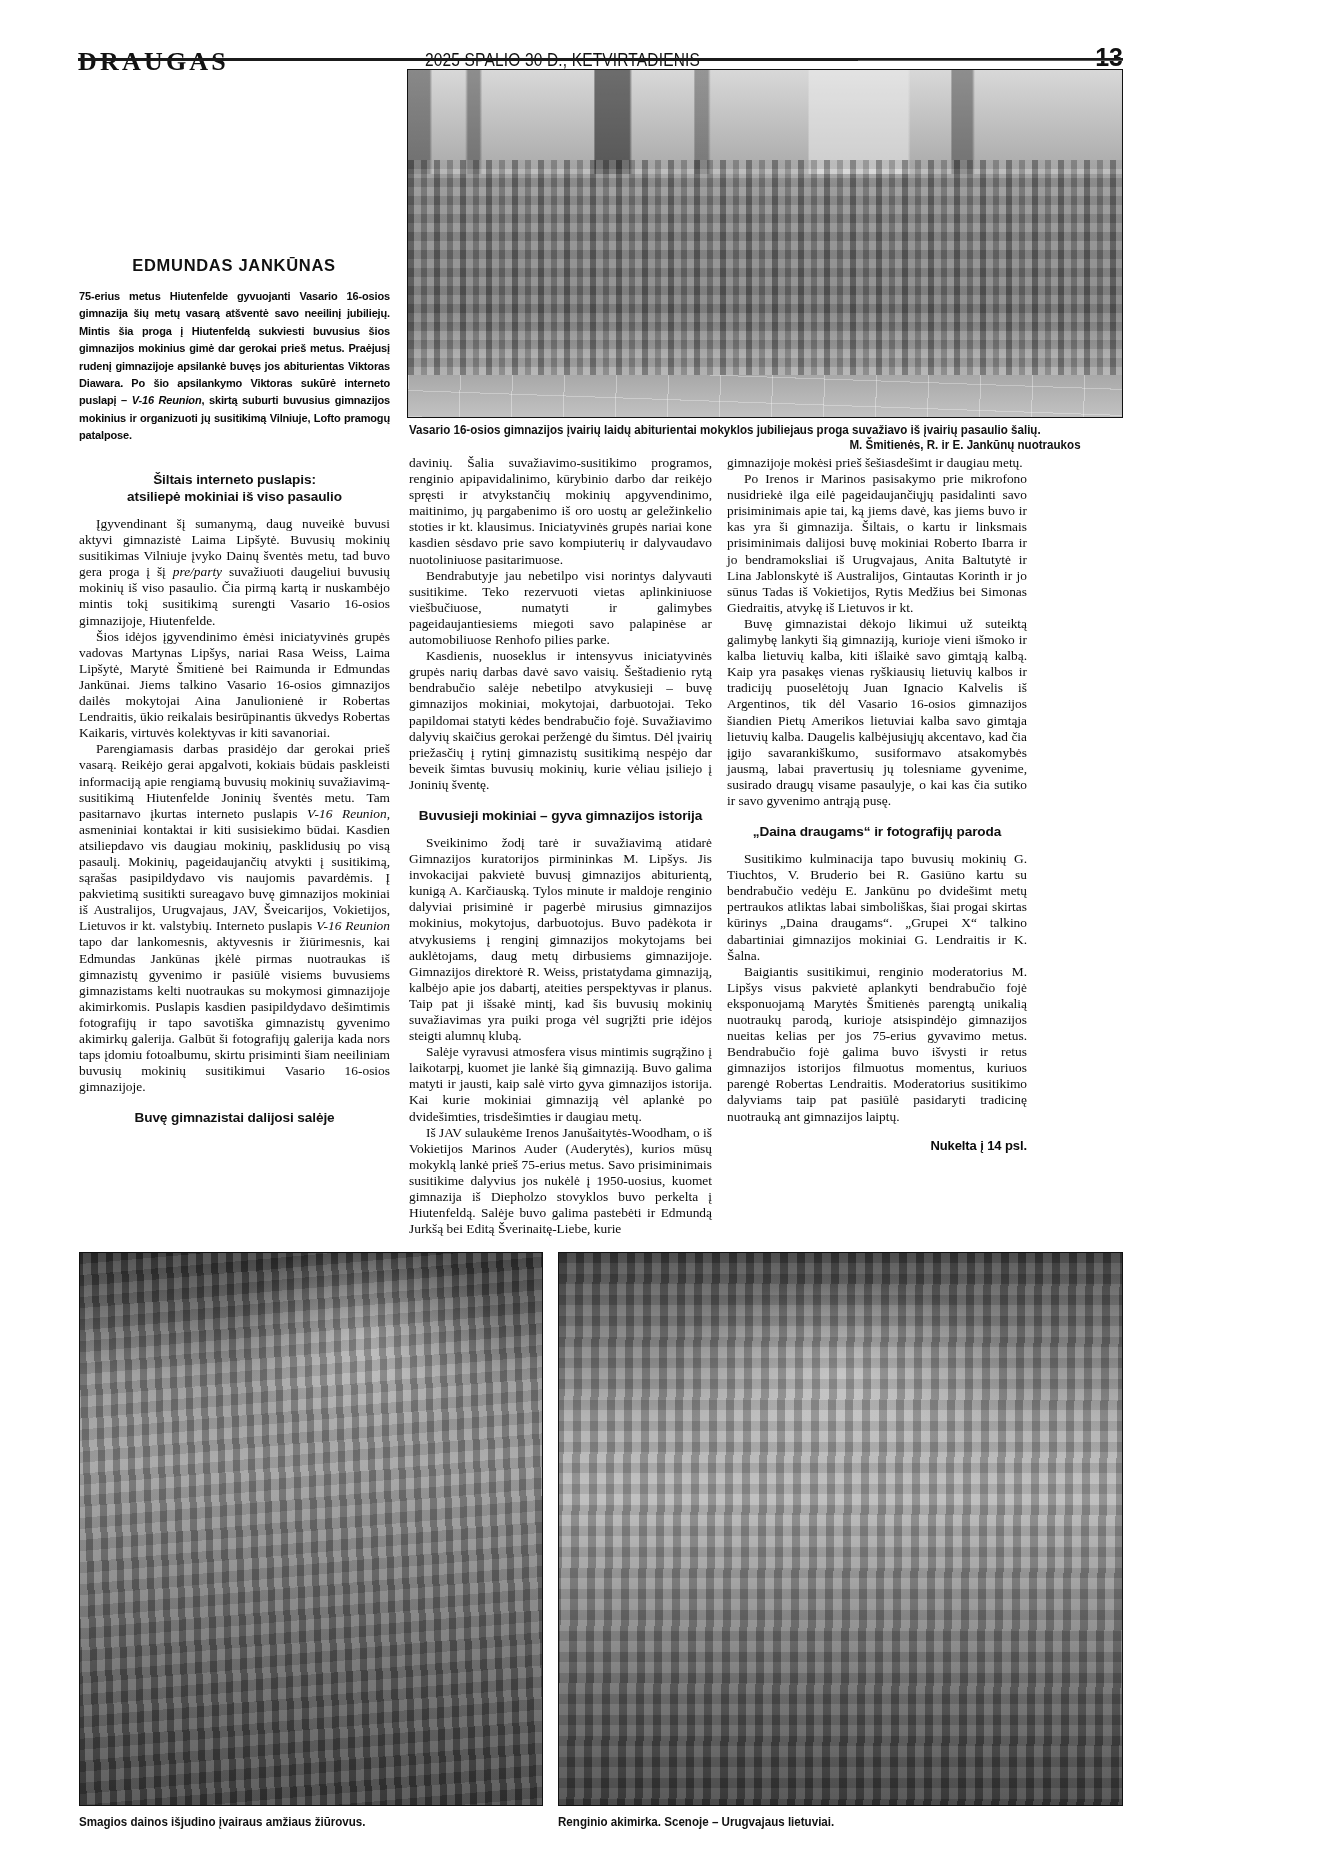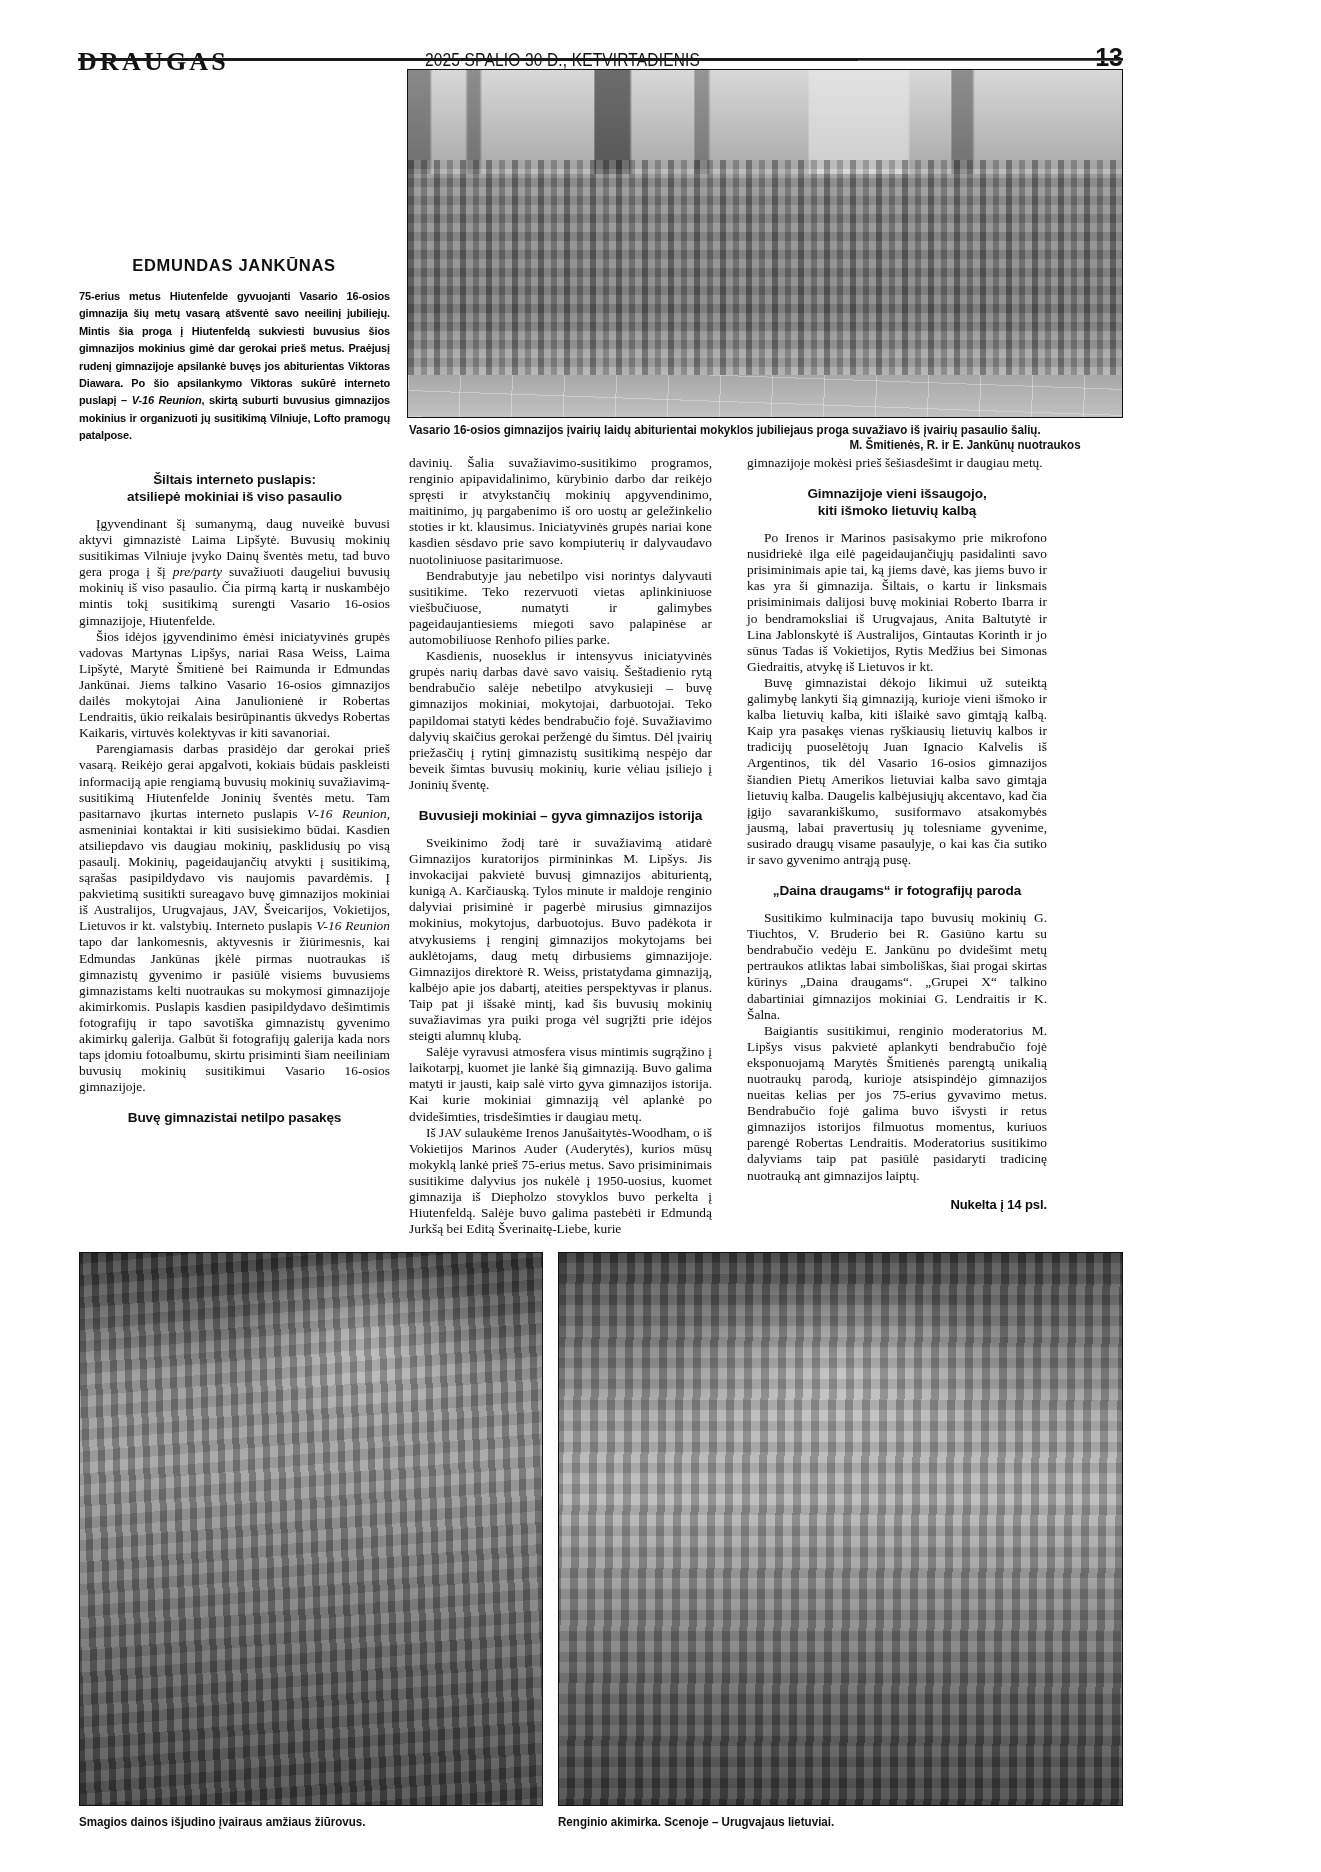--- a/index.html
+++ b/index.html
@@ -129,21 +129,21 @@
     line-height: 17px;
     text-align: center;
     margin: 14px 0 11px 0;
     letter-spacing: -0.1px;
     color: #111;
   }
 
   
   #col1 { left: 79px;  top: 288px;  width: 311px; }
   #col2 { left: 409px; top: 455px;  width: 303px; }
-  #col3 { left: 727px; top: 455px;  width: 300px; margin-left: 20px; }
+  #col3 { left: 727px; top: 455px;  width: 300px; }
   #col1b { left: 79px; top: 457px;  width: 311px; }
 
   
   .photo {
     position: absolute;
     background: #6f6f6f;
     border: 1px solid #111;
     overflow: hidden;
   }
   #photo-main { left: 407px; top: 69px; width: 716px; height: 349px; }
@@ -267,39 +267,35 @@
   </div>
 
   <div class="col" id="col1b">
     <div class="subhead">
       <span>Šiltais interneto puslapis:</span><br>
       <span>atsiliepė mokiniai iš viso pasaulio</span>
     </div>
     <p>Įgyvendinant šį sumanymą, daug nuveikė buvusi aktyvi gimnazistė Laima Lipšytė. Buvusių mokinių susitikimas Vilniuje įvyko Dainų šventės metu, tad buvo gera proga į šį <em>pre/party</em> suvažiuoti daugeliui buvusių mokinių iš viso pasaulio. Čia pirmą kartą ir nuskambėjo mintis tokį susitikimą surengti Vasario 16-osios gimnazijoje, Hiutenfelde.</p>
     <p>Šios idėjos įgyvendinimo ėmėsi iniciatyvinės grupės vadovas Martynas Lipšys, nariai Rasa Weiss, Laima Lipšytė, Marytė Šmitienė bei Raimunda ir Edmundas Jankūnai. Jiems talkino Vasario 16-osios gimnazijos dailės mokytojai Aina Janulionienė ir Robertas Lendraitis, ūkio reikalais besirūpinantis ūkvedys Robertas Kaikaris, virtuvės kolektyvas ir kiti savanoriai.</p>
     <p>Parengiamasis darbas prasidėjo dar gerokai prieš vasarą. Reikėjo gerai apgalvoti, kokiais būdais paskleisti informaciją apie rengiamą buvusių mokinių suvažiavimą-susitikimą Hiutenfelde Joninių šventės metu. Tam pasitarnavo įkurtas interneto puslapis <em>V-16 Reunion</em>, asmeniniai kontaktai ir kiti susisiekimo būdai. Kasdien atsiliepdavo vis daugiau mokinių, pasklidusių po visą pasaulį. Mokinių, pageidaujančių atvykti į susitikimą, sąrašas pasipildydavo vis naujomis pavardėmis. Į pakvietimą susitikti sureagavo buvę gimnazijos mokiniai iš Australijos, Urugvajaus, JAV, Šveicarijos, Vokietijos, Lietuvos ir kt. valstybių. Interneto puslapis <em>V-16 Reunion</em> tapo dar lankomesnis, aktyvesnis ir žiūrimesnis, kai Edmundas Jankūnas įkėlė pirmas nuotraukas iš gimnazistų gyvenimo ir pasiūlė visiems buvusiems gimnazistams kelti nuotraukas su  mokymosi gimnazijoje akimirkomis. Puslapis kasdien pasipildydavo dešimtimis fotografijų ir tapo savotiška gimnazistų gyvenimo akimirkų galerija. Galbūt ši fotografijų galerija kada nors taps įdomiu fotoalbumu, skirtu prisiminti šiam neeiliniam buvusių mokinių susitikimui Vasario 16-osios gimnazijoje.</p>
-    <div class="subhead">Buvę gimnazistai netilpo pasakęs</div>
+    <div class="subhead">Buvę gimnazistai dalijosi salėje</div>
   </div>
 
   <div class="col" id="col2">
     <p class="noind">davinių. Šalia suvažiavimo-susitikimo programos, renginio apipavidalinimo, kūrybinio darbo dar reikėjo spręsti ir atvykstančių mokinių apgyvendinimo, maitinimo, jų pargabenimo iš oro uostų ar geležinkelio stoties ir kt. klausimus. Iniciatyvinės grupės nariai kone kasdien sėsdavo prie savo kompiuterių ir dalyvaudavo nuotoliniuose pasitarimuose.</p>
     <p>Bendrabutyje jau nebetilpo visi norintys dalyvauti susitikime. Teko rezervuoti vietas aplinkiniuose viešbučiuose, numatyti ir galimybes pageidaujantiesiems miegoti savo palapinėse ar automobiliuose Renhofo pilies parke.</p>
     <p>Kasdienis, nuoseklus ir intensyvus iniciatyvinės grupės narių darbas davė savo vaisių. Šeštadienio rytą bendrabučio salėje nebetilpo atvykusieji – buvę gimnazijos mokiniai, mokytojai, darbuotojai. Teko papildomai statyti kėdes bendrabučio fojė. Suvažiavimo dalyvių skaičius gerokai peržengė du šimtus. Dėl įvairių priežasčių į rytinį gimnazistų susitikimą nespėjo dar beveik šimtas buvusių mokinių, kurie vėliau įsiliejo į Joninių šventę.</p>
     <div class="subhead">Buvusieji mokiniai – gyva gimnazijos istorija</div>
     <p>Sveikinimo žodį tarė ir suvažiavimą atidarė Gimnazijos kuratorijos pirmininkas M. Lipšys. Jis invokacijai pakvietė buvusį gimnazijos abiturientą, kunigą A. Karčiauską. Tylos minute ir maldoje renginio dalyviai prisiminė ir pagerbė mirusius gimnazijos mokinius, mokytojus, darbuotojus. Buvo padėkota ir atvykusiems į renginį gimnazijos mokytojams bei auklėtojams, daug metų dirbusiems gimnazijoje. Gimnazijos direktorė R. Weiss, pristatydama gimnaziją, kalbėjo apie jos dabartį, ateities perspektyvas ir planus. Taip pat ji išsakė mintį, kad šis buvusių mokinių suvažiavimas yra puiki proga vėl sugrįžti prie idėjos steigti alumnų klubą.</p>
     <p>Salėje vyravusi atmosfera visus mintimis sugrąžino į laikotarpį, kuomet jie lankė šią gimnaziją. Buvo galima matyti ir jausti, kaip salė virto gyva gimnazijos istorija. Kai kurie mokiniai gimnaziją vėl aplankė po dvidešimties, trisdešimties ir daugiau metų.</p>
     <p>Iš JAV sulaukėme Irenos Janušaitytės-Woodham, o iš Vokietijos Marinos Auder (Auderytės), kurios mūsų mokyklą lankė prieš 75-erius metus. Savo prisiminimais susitikime dalyvius jos nukėlė į 1950-uosius, kuomet gimnazija iš Diepholzo stovyklos buvo perkelta į Hiutenfeldą. Salėje buvo galima pastebėti ir Edmundą Jurkšą bei Editą Šverinaitę-Liebe, kurie</p>
   </div>
 
   <div class="col" id="col3">
     <p class="noind">gimnazijoje mokėsi prieš šešiasdešimt ir daugiau metų.</p>
-    <div class="subhead">
-      <span>Gimnazijoje vieni išsaugojo,</span><br>
-      <span>kiti išmoko lietuvių kalbą</span>
-    </div>
     <p>Po Irenos ir Marinos pasisakymo prie mikrofono nusidriekė ilga eilė pageidaujančiųjų pasidalinti savo prisiminimais apie tai, ką jiems davė, kas jiems buvo ir kas yra ši gimnazija. Šiltais, o kartu ir linksmais prisiminimais dalijosi buvę mokiniai Roberto Ibarra ir jo bendramoksliai iš Urugvajaus, Anita Baltutytė ir Lina Jablonskytė iš Australijos, Gintautas Korinth ir jo sūnus Tadas iš Vokietijos, Rytis Medžius bei Simonas Giedraitis, atvykę iš Lietuvos ir kt.</p>
     <p>Buvę gimnazistai dėkojo likimui už suteiktą galimybę lankyti šią gimnaziją, kurioje vieni išmoko ir kalba lietuvių kalba, kiti išlaikė savo gimtąją kalbą. Kaip yra pasakęs vienas ryškiausių lietuvių kalbos ir tradicijų puoselėtojų Juan Ignacio Kalvelis iš Argentinos, tik dėl Vasario 16-osios gimnazijos šiandien Pietų Amerikos lietuviai kalba savo gimtąja lietuvių kalba. Daugelis kalbėjusiųjų akcentavo, kad čia įgijo savarankiškumo, susiformavo atsakomybės jausmą, labai pravertusių jų tolesniame gyvenime, susirado draugų visame pasaulyje, o kai kas čia sutiko ir savo gyvenimo antrąją pusę.</p>
     <div class="subhead">„Daina draugams“ ir fotografijų paroda</div>
     <p>Susitikimo kulminacija tapo buvusių mokinių G. Tiuchtos, V. Bruderio bei R. Gasiūno kartu su bendrabučio vedėju E. Jankūnu po dvidešimt metų pertraukos atliktas labai simboliškas, šiai progai skirtas kūrinys „Daina draugams“. „Grupei X“ talkino dabartiniai gimnazijos mokiniai G. Lendraitis ir K. Šalna.</p>
     <p>Baigiantis susitikimui, renginio moderatorius M. Lipšys visus pakvietė aplankyti bendrabučio fojė eksponuojamą Marytės Šmitienės parengtą unikalią nuotraukų parodą, kurioje atsispindėjo gimnazijos nueitas kelias per jos 75-erius gyvavimo metus. Bendrabučio fojė galima buvo išvysti ir retus gimnazijos istorijos filmuotus momentus, kuriuos parengė Robertas Lendraitis. Moderatorius susitikimo dalyviams taip pat pasiūlė pasidaryti tradicinę nuotrauką ant gimnazijos laiptų.</p>
     <div class="jump">Nukelta į 14 psl.</div>
   </div>
 
   <div class="photo" id="photo-bl">
     <div class="ph-fill ph-concert"></div>

